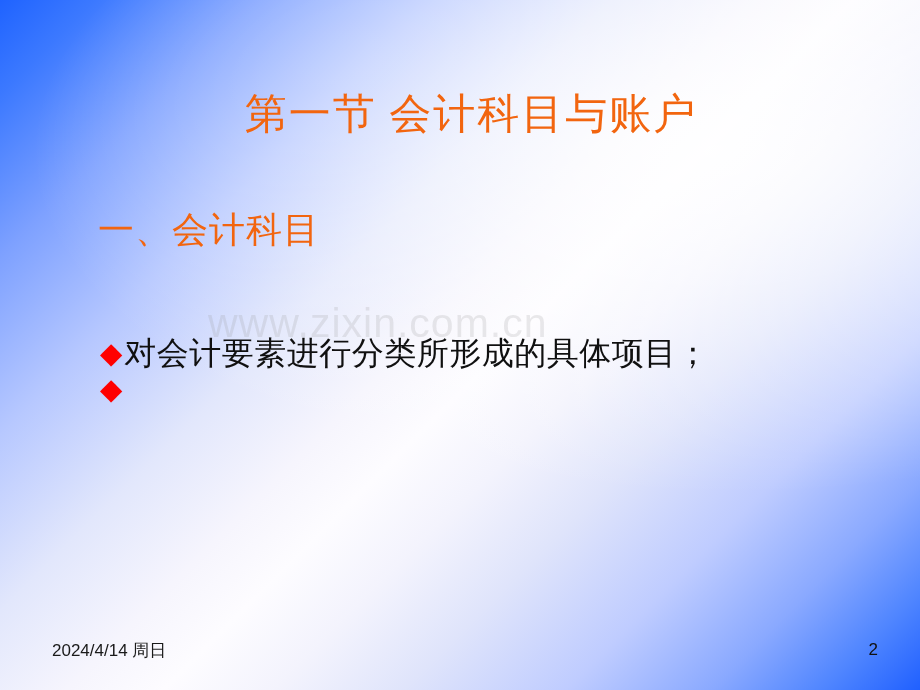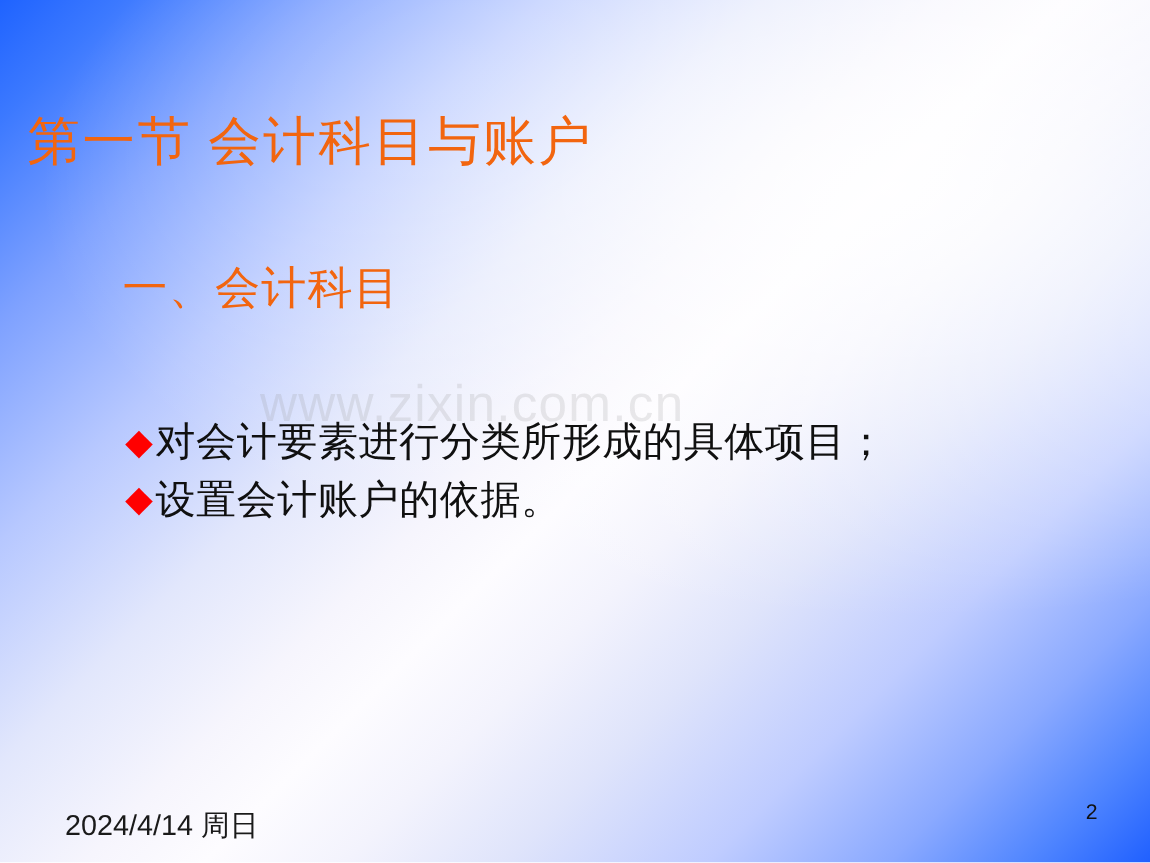--- a/index.html
+++ b/index.html
@@ -56,20 +56,21 @@
     position: absolute;
     inset: 0;
     z-index: 2;
   }
 
   .slide-title {
     position: absolute;
     left: 0;
     right: 0;
     top: 92px;
+    text-align: center;
     color: #f2650f;
     font-size: 42px;
     line-height: 1.05;
     letter-spacing: 2px;
     white-space: nowrap;
     padding-left: 22px;
   }
 
   .heading-1 {
     position: absolute;
@@ -119,23 +120,23 @@
     flex: 0 0 auto;
     transform: translateY(-1px);
   }
   .bullet-text {
     letter-spacing: 0.5px;
   }
 
   .footer-date {
     position: absolute;
     left: 52px;
-    bottom: 14px;
+    bottom: 28px;
     font-family: "Liberation Sans", "DejaVu Sans", sans-serif;
-    font-size: 23px;
+    font-size: 17px;
     color: #1a1a1a;
     white-space: nowrap;
   }
   .footer-pagenum {
     position: absolute;
     right: 42px;
     bottom: 30px;
     font-family: "Liberation Sans", "DejaVu Sans", sans-serif;
     font-size: 17px;
     color: #111111;
@@ -155,21 +156,20 @@
     <div class="heading-1">一、会计科目</div>
 
 
     <ul class="bullet-list">
       <li class="bullet-item">
         <span class="bullet-marker">◆</span>
         <span class="bullet-text">对会计要素进行分类所形成的具体项目；</span>
       </li>
       <li class="bullet-item">
         <span class="bullet-marker">◆</span>
-        <span class="bullet-text">设置会计账户的依据。</span>
       </li>
     </ul>
 
     <div class="footer-date">2024/4/14 周日</div>
     <div class="footer-pagenum">2</div>
 
   </div>
 </div>
 
 </body></html>

